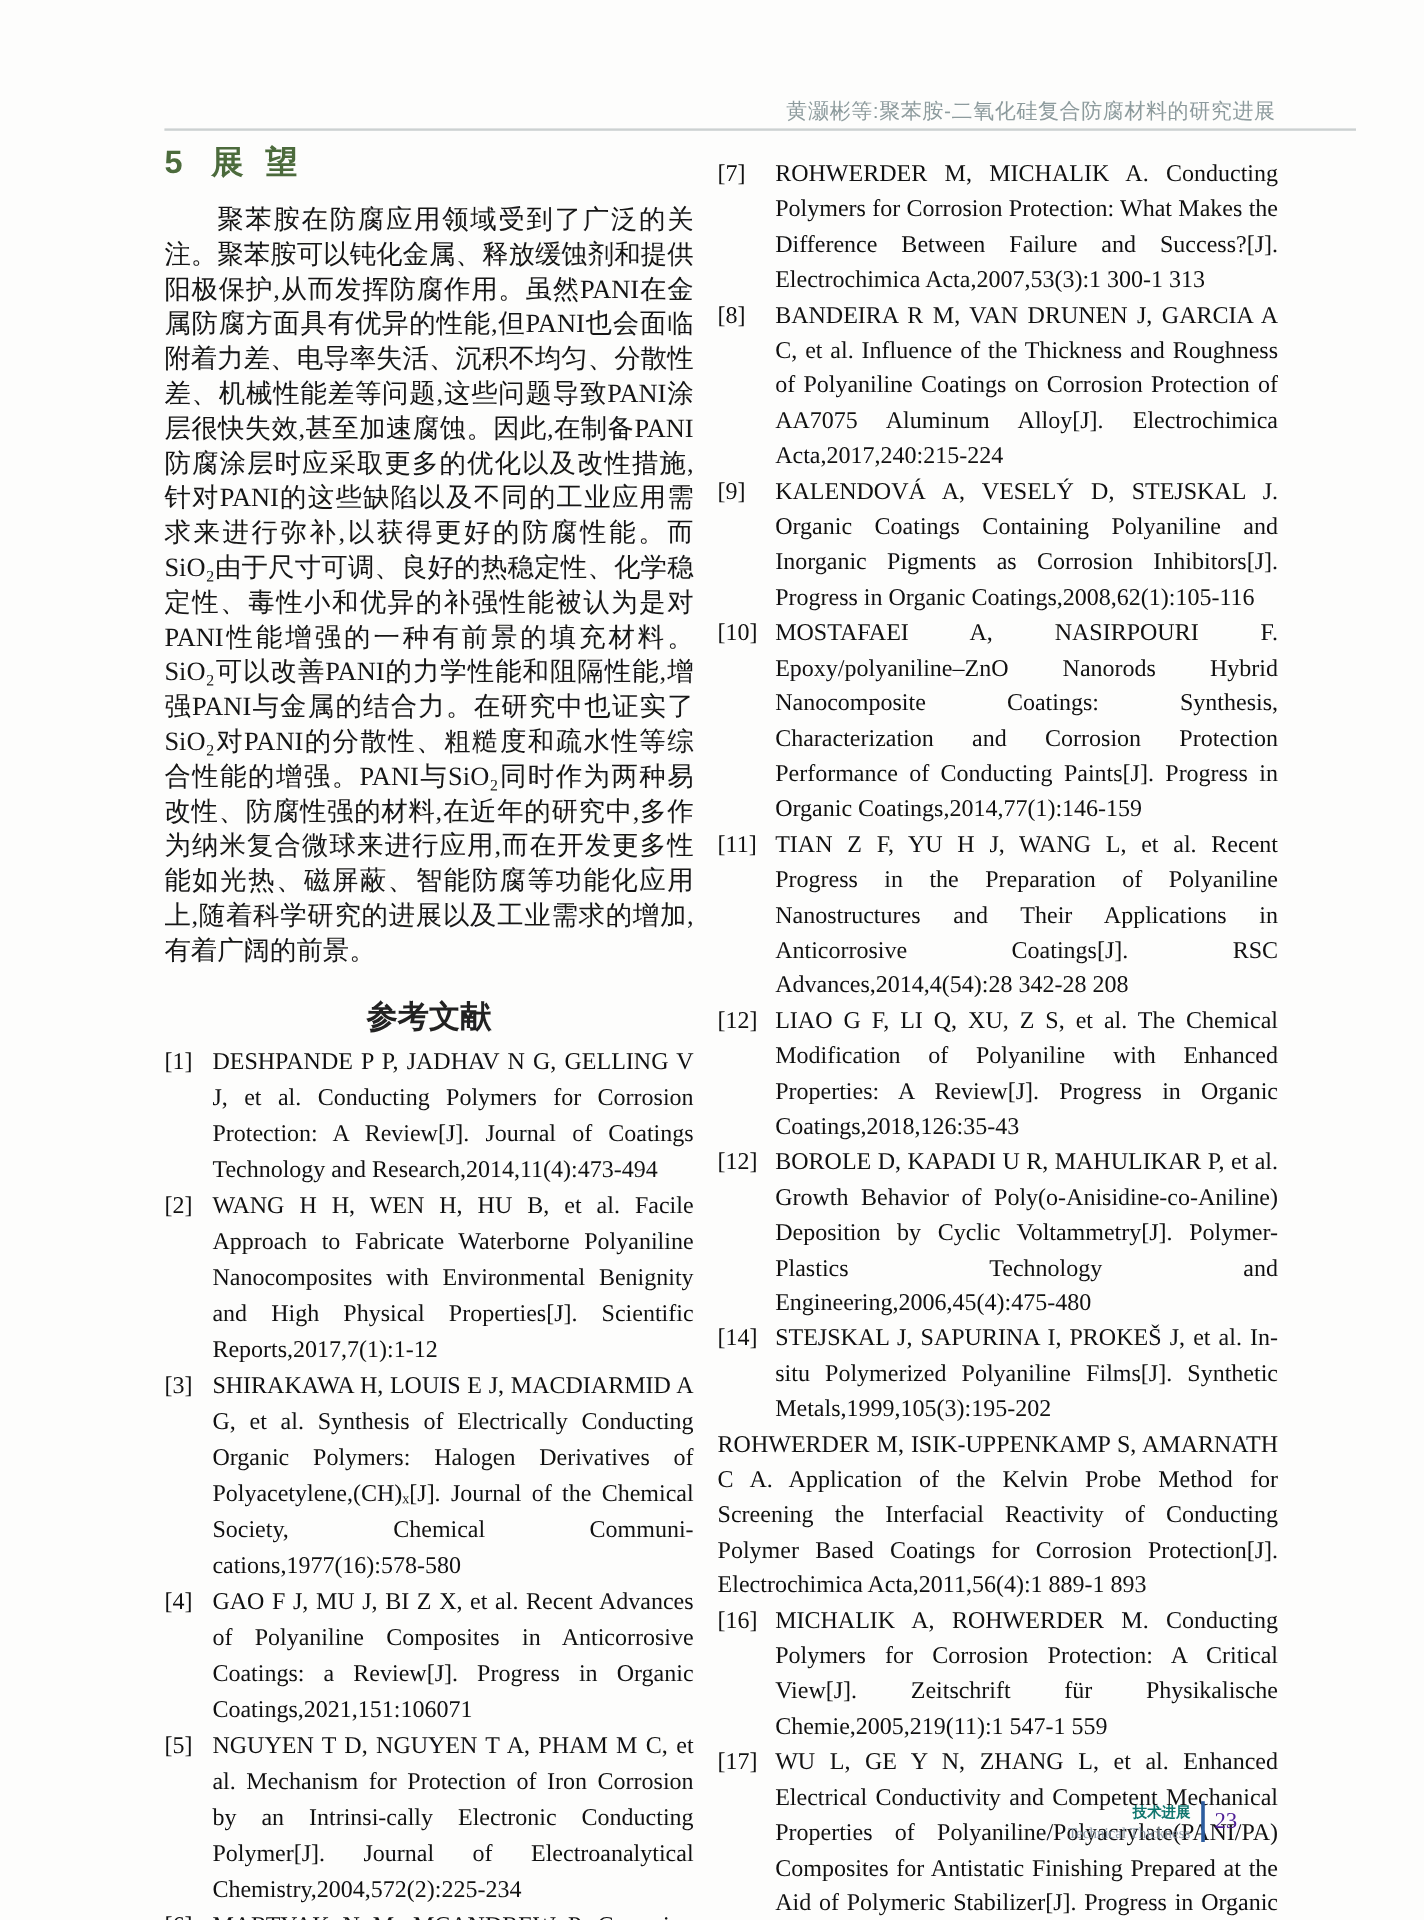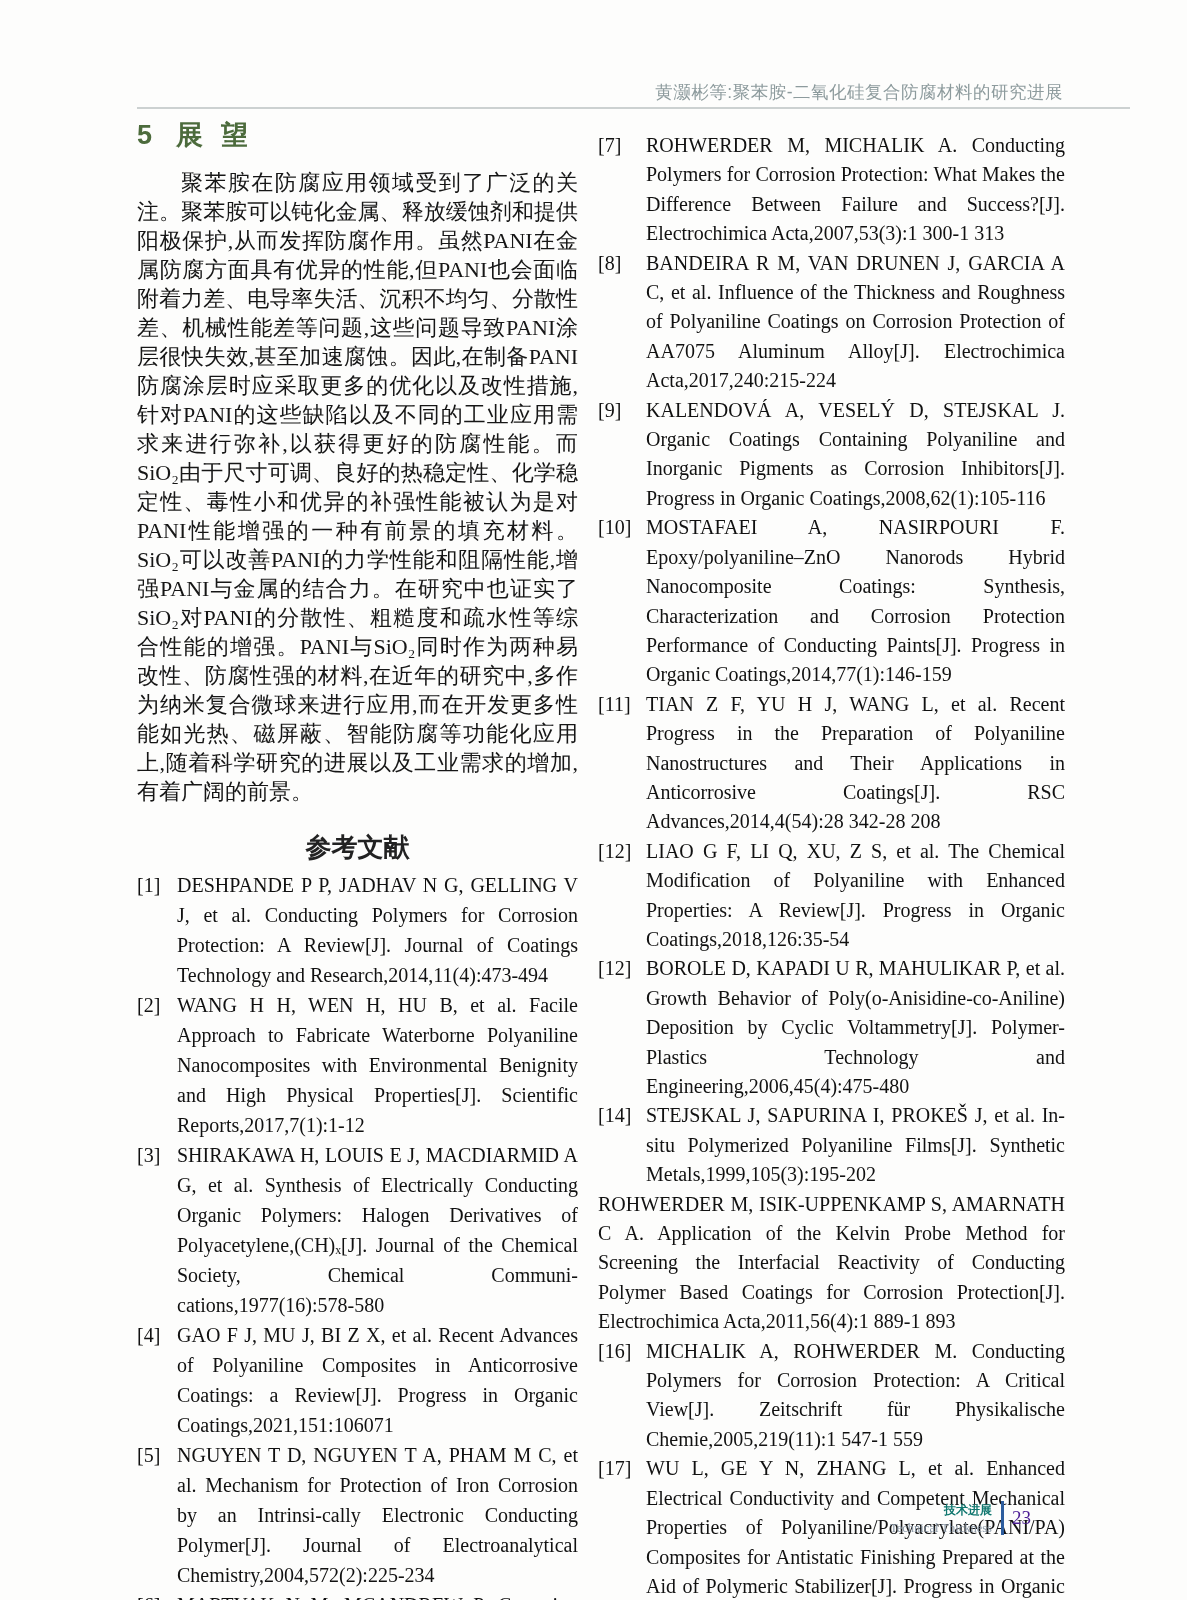--- a/index.html
+++ b/index.html
@@ -200,21 +200,21 @@
     <div class="ref">
       <span class="ref-num">[10]</span>
       <span class="ref-text">MOSTAFAEI A, NASIRPOURI F. Epoxy/polyaniline–ZnO Nanorods Hybrid Nanocomposite Coatings: Synthesis, Characterization and Corrosion Protection Performance of Conducting Paints[J]. Progress in Organic Coatings,2014,77(1):146-159</span>
     </div>
     <div class="ref">
       <span class="ref-num">[11]</span>
       <span class="ref-text">TIAN Z F, YU H J, WANG L, et al. Recent Progress in the Preparation of Polyaniline Nanostructures and Their Applications in Anticorrosive Coatings[J]. RSC Advances,2014,4(54):28 342-28 208</span>
     </div>
     <div class="ref">
       <span class="ref-num">[12]</span>
-      <span class="ref-text">LIAO G F, LI Q, XU, Z S, et al. The Chemical Modification of Polyaniline with Enhanced Properties: A Review[J]. Progress in Organic Coatings,2018,126:35-54</span>
+      <span class="ref-text">LIAO G F, LI Q, XU, Z S, et al. The Chemical Modification of Polyaniline with Enhanced Properties: A Review[J]. Progress in Organic Coatings,2018,126:35-43</span>
     </div>
     <div class="ref">
       <span class="ref-num">[12]</span>
       <span class="ref-text">BOROLE D, KAPADI U R, MAHULIKAR P, et al. Growth Behavior of Poly(o-Anisidine-co-Aniline) Deposition by Cyclic Voltammetry[J]. Polymer-Plastics Technology and Engineering,2006,45(4):475-480</span>
     </div>
     <div class="ref">
       <span class="ref-num">[14]</span>
       <span class="ref-text">STEJSKAL J, SAPURINA I, PROKEŠ J, et al. In-situ Polymerized Polyaniline Films[J]. Synthetic Metals,1999,105(3):195-202</span>
     </div>
     <div class="ref">

